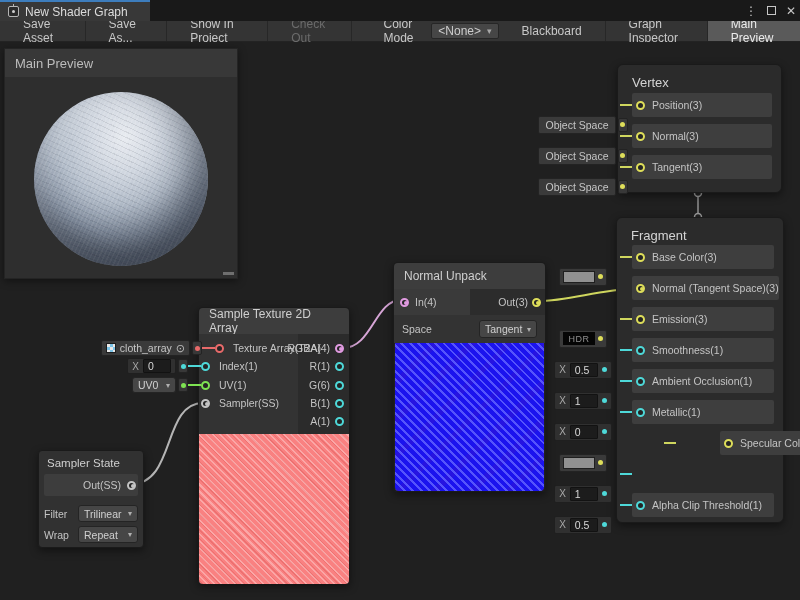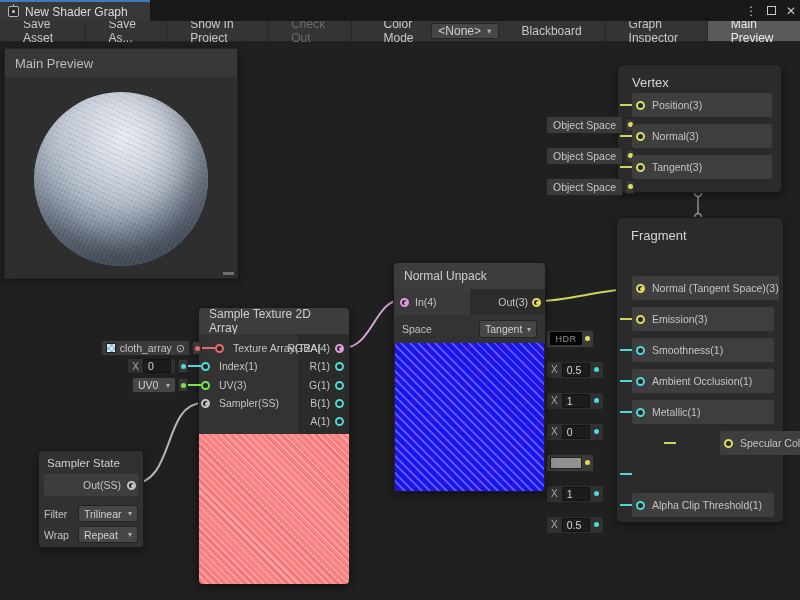--- a/index.html
+++ b/index.html
@@ -79,21 +79,21 @@
   .s-yellow { background:#cfd65e; } .s-cyan { background:#4ed9d9; } .s-green { background:#7ee352; }
   .s-red { background:#e86a6a; }
 
   .dot-chip { width:10px; height:14px; background:#383838; border:1px solid #232323; border-radius:2px;
     display:flex; align-items:center; justify-content:center; margin-left:2px; flex:0 0 auto; }
   .dot { width:5px; height:5px; border-radius:50%; }
   .d-yellow{background:#dede5a;} .d-cyan{background:#4ed9d9;} .d-green{background:#7ee352;} .d-red{background:#e86a6a;}
 
   
   .mrow { display:flex; align-items:center; height:24px; }
-  .ext { display:flex; align-items:center; justify-content:space-between; width:74px; flex:0 0 auto;margin-top:39px; }
+  .ext { display:flex; align-items:center; justify-content:center; width:74px; flex:0 0 auto;margin-top:39px; }
   .mrow .stub { width:12px; }
   .mrow .rowbox { flex:1; height:24px; display:flex; align-items:center; padding-left:4px; gap:7px; }
 
   .badge { height:18px; background:#3a3a3a; border:1px solid #232323; border-radius:2px;
     display:flex; align-items:center; padding:0 6px; color:#c6c6c6; font-size:10.5px; white-space:nowrap; }
   .swatch-w { height:18px; background:#3a3a3a; border:1px solid #232323; border-radius:2px;
     display:flex; align-items:center; padding:0 3px; gap:3px; }
   .swatch { width:32px; height:12px; background:#919191; border:1px solid #1f1f1f; }
   .hdrfield { width:32px; height:13px; background:#050505; color:#8f8f8f; font-size:9px;
     display:flex; align-items:center; justify-content:center; letter-spacing:.5px; }
@@ -225,20 +225,33 @@
     <div class="rowbox">
         <span class="port p-yellow"></span>
       <span class="rlabel">Tangent(3)</span>
       </div>
   </div>
 
   <div class="abs node" style="left:616px; top:175px; width:168px; height:306px;">
     <div class="node-title">Fragment</div>
   </div>
 
+  <div class="abs mrow" style="left:546px; top:203px; width:228px;">
+    <div class="ext">
+        <span class="swatch-w">
+          <span class="swatch"></span>
+          <span class="dot d-yellow"></span>
+        </span>
+      </div>
+    <span class="stub s-yellow"></span>
+    <div class="rowbox">
+        <span class="port p-yellow"></span>
+      <span class="rlabel">Base Color(3)</span>
+      </div>
+  </div>
 
   <div class="abs mrow" style="left:546px; top:234px; width:228px;">
     <div class="ext"></div>
       <span class="stub" style="width:12px"></span>
     <div class="rowbox">
         <span class="port p-yellow conn"></span>
       <span class="rlabel">Normal (Tangent Space)(3)</span>
       </div>
   </div>
 
@@ -384,39 +397,39 @@
     <div class="ext2">
       <span class="dd" style="width:44px; height:16px;">
           <span>UV0</span>
         </span>
       <span class="dot-chip">
           <span class="dot d-green"></span>
         </span>
     </div>
     <span class="stub s-green"></span>
     <span class="port p-green"></span>
-    <span class="rlabel">UV(3)</span>
+    <span class="rlabel">UV(1)</span>
   </div>
   <div class="abs srow" style="left:96px; top:352px; width:250px;">
     <div class="ext2"></div>
       <span class="stub" style="width:13px"></span>
     <span class="port p-gray conn"></span>
     <span class="rlabel">Sampler(SS)</span>
   </div>
 
   <div class="abs orow" style="left:290px; top:297px; width:57px;">
     <span class="rlabel">RGBA(4)</span>
     <span class="port p-pink conn"></span>
   </div>
   <div class="abs orow" style="left:290px; top:315px; width:57px;">
     <span class="rlabel">R(1)</span>
     <span class="port p-cyan"></span>
   </div>
   <div class="abs orow" style="left:290px; top:334px; width:57px;">
-    <span class="rlabel">G(1)</span>
+    <span class="rlabel">G(6)</span>
     <span class="port p-cyan"></span>
   </div>
   <div class="abs orow" style="left:290px; top:352px; width:57px;">
     <span class="rlabel">B(1)</span>
     <span class="port p-cyan"></span>
   </div>
   <div class="abs orow" style="left:290px; top:370px; width:57px;">
     <span class="rlabel">A(1)</span>
     <span class="port p-cyan"></span>
   </div>

